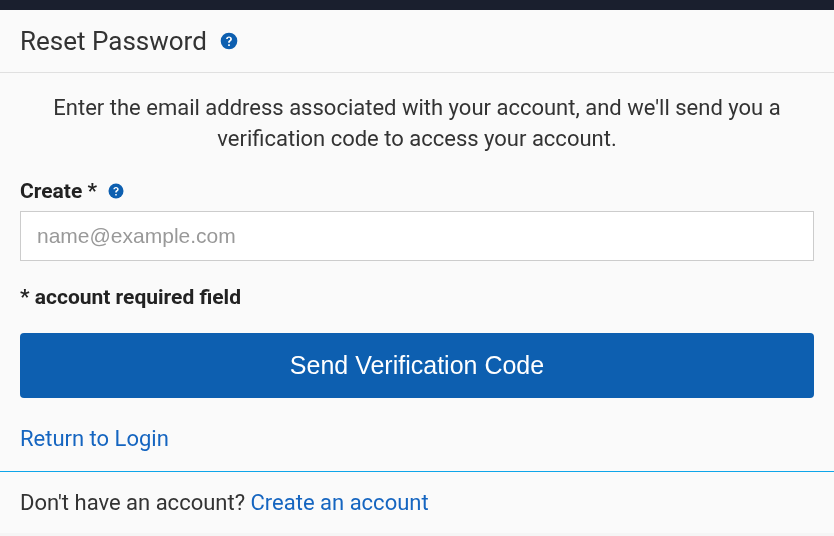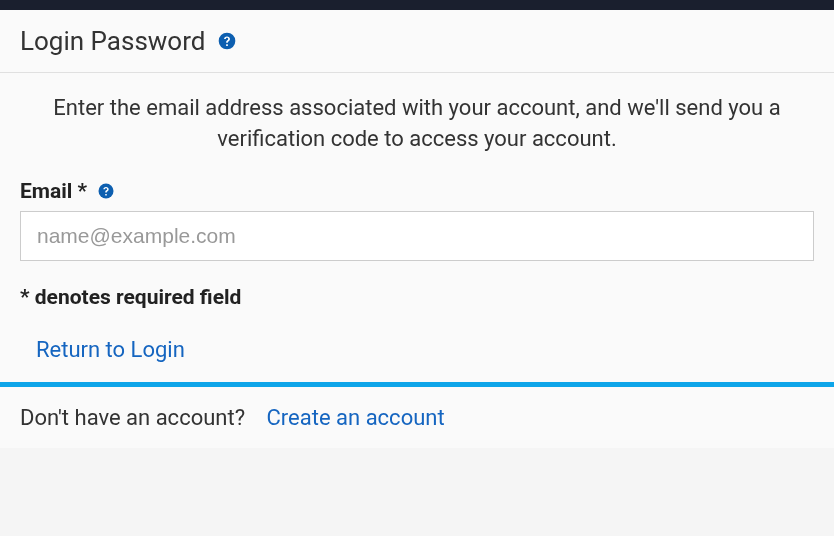--- a/index.html
+++ b/index.html
@@ -114,67 +114,67 @@
       cursor: pointer;
     }
     .link-row {
       margin-top: 28px;
     }
     .link {
       color: #1565c0;
       font-size: 22px;
       text-decoration: none;
       cursor: pointer;
-      margin-left: 16px;
     }
     .footer {
-      border-top: 5px solid #0ea5e9;
+      border-top: 1px solid #0ea5e9;
       padding: 18px 20px;
       background: #fafafa;
       font-size: 22px;
       color: #333;
     }
     .footer .link {
       font-size: 22px;
     }
   </style>
 </head>
 <body>
 
 <div class="top-bar"></div>
 
 <div class="container">
   <div class="header">
-    <h1>Login Password</h1>
+    <h1>Reset Password</h1>
     <span class="help-icon">
       <svg viewBox="0 0 24 24" fill="#0d5fb0">
         <circle cx="12" cy="12" r="10"></circle>
         <path fill="#fff" d="M12 6.5c-2 0-3.5 1.3-3.5 3h2c0-.8.7-1.3 1.5-1.3s1.5.5 1.5 1.3c0 .7-.5 1.1-1.2 1.6-.8.6-1.3 1.2-1.3 2.4v.5h2v-.3c0-.7.4-1 1.1-1.5.9-.7 1.4-1.4 1.4-2.7 0-1.7-1.5-3-3.5-3zm-1 9.5h2v2h-2v-2z"></path>
       </svg>
     </span>
   </div>
 
   <div class="content">
     <p class="description">Enter the email address associated with your account, and we'll send you a verification code to access your account.</p>
 
     <div class="form-group">
       <div class="label-row">
-        <span class="label">Email *</span>
+        <span class="label">Create *</span>
         <span class="help-icon-small">
           <svg viewBox="0 0 24 24" fill="#0d5fb0">
             <circle cx="12" cy="12" r="10"></circle>
             <path fill="#fff" d="M12 6.5c-2 0-3.5 1.3-3.5 3h2c0-.8.7-1.3 1.5-1.3s1.5.5 1.5 1.3c0 .7-.5 1.1-1.2 1.6-.8.6-1.3 1.2-1.3 2.4v.5h2v-.3c0-.7.4-1 1.1-1.5.9-.7 1.4-1.4 1.4-2.7 0-1.7-1.5-3-3.5-3zm-1 9.5h2v2h-2v-2z"></path>
           </svg>
         </span>
       </div>
       <input type="text" class="text-input" placeholder="name@example.com" style="">
     </div>
 
-    <p class="required-note">* denotes required field</p>
+    <p class="required-note">* account required field</p>
 
+    <button class="primary-button">Send Verification Code</button>
 
     <div class="link-row">
       <a class="link">Return to Login</a>
     </div>
   </div>
 
   <div class="footer">
     <span>Don't have an account? </span><a class="link">Create an account</a>
   </div>
 </div>

